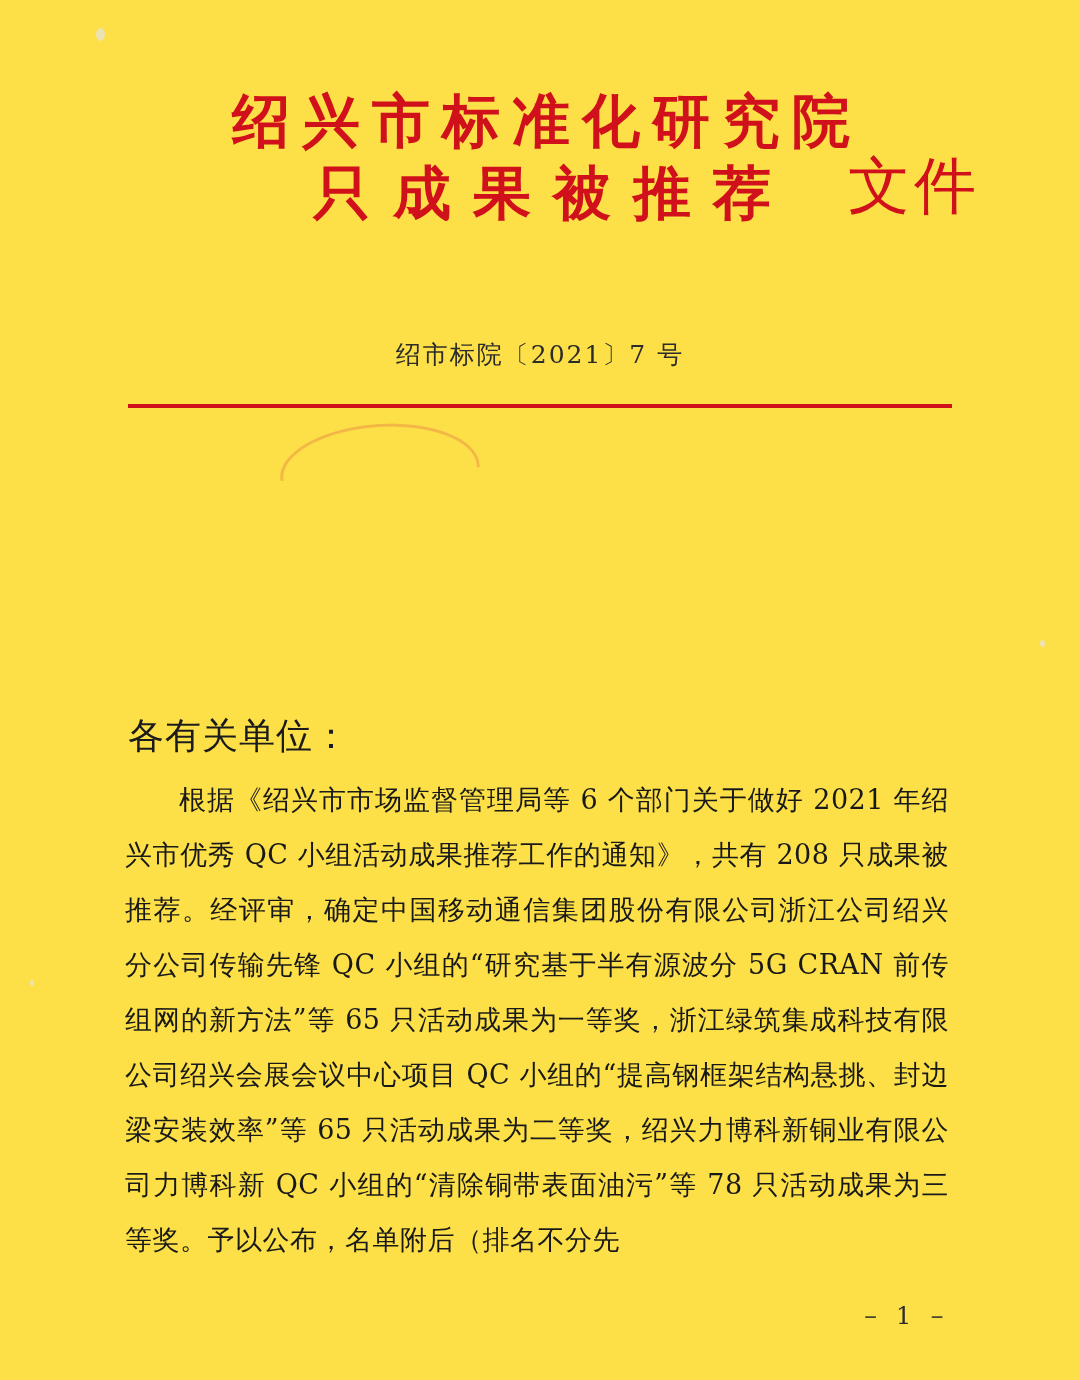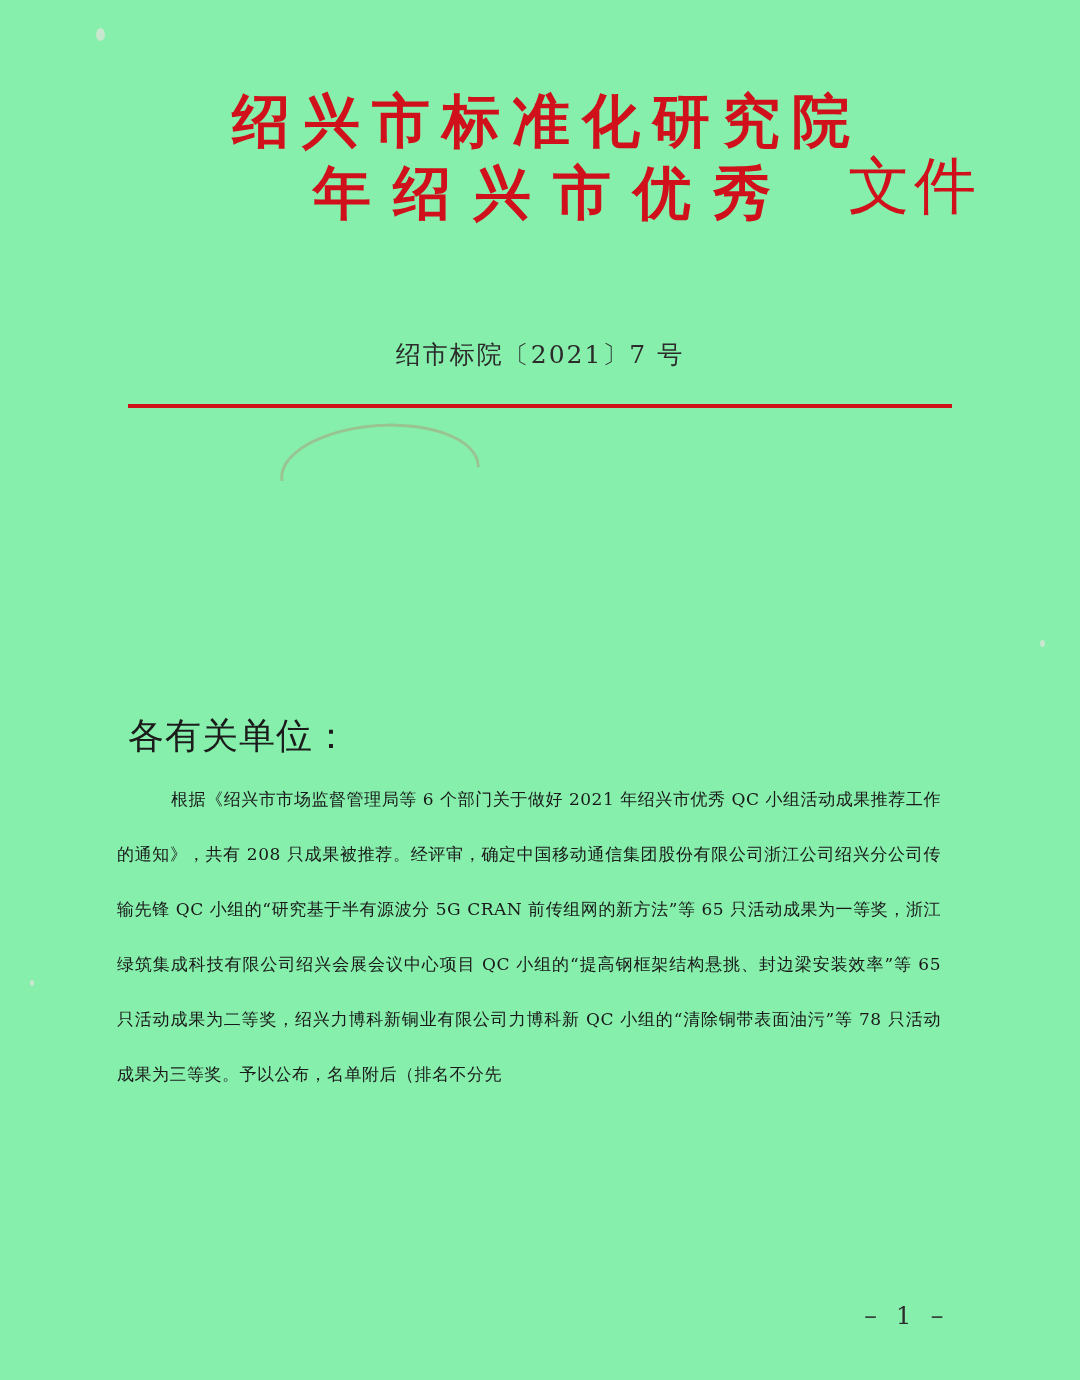--- a/index.html
+++ b/index.html
@@ -11,21 +11,21 @@
     height: 1380px;
     background: #ffffff;
     font-family: "DejaVu Serif", "Liberation Serif", serif;
     overflow: hidden;
     position: relative;
   }
   .page {
     position: relative;
     width: 1080px;
     height: 1380px;
-    background: #86efac;
+    background: #fde047;
   }
   
   .speck {
     position: absolute;
     background: #e6e2de;
     border-radius: 50%;
     opacity: .7;
   }
   .letterhead {
     position: absolute;
@@ -119,24 +119,24 @@
   .salutation {
     position: absolute;
     left: 128px;
     top: 712px;
     font-size: 36px;
     color: #1b1b1b;
     letter-spacing: 1px;
   }
   .body-text {
     position: absolute;
-    left: 117px;
+    left: 125px;
     width: 824px;
     top: 772px;
-    font-size: 17px;
+    font-size: 27px;
     line-height: 55px;
     color: #191919;
     text-align: justify;
     letter-spacing: 0.5px;
   }
   .body-text p {
     margin: 0;
     text-indent: 54px;
     text-align: justify;
     text-justify: inter-character;
@@ -155,21 +155,21 @@
 
 <div class="page">
 
   <div class="speck" style="left:96px;top:28px;width:9px;height:13px;"></div>
   <div class="speck" style="left:1040px;top:640px;width:5px;height:7px;"></div>
   <div class="speck" style="left:30px;top:980px;width:4px;height:6px;"></div>
 
   <div class="letterhead">
     <div class="lh-row">
       <span class="lh-line lh-1">绍兴市标准化研究院</span>
-      <span class="lh-line lh-2">年绍兴市优秀</span>
+      <span class="lh-line lh-2">只成果被推荐</span>
       <span class="lh-suffix">文件</span>
     </div>
   </div>
 
   <div class="doc-number">绍市标院〔2021〕7 号</div>
 
   <div class="red-rule"></div>
 
   <div class="seal"></div>
 

